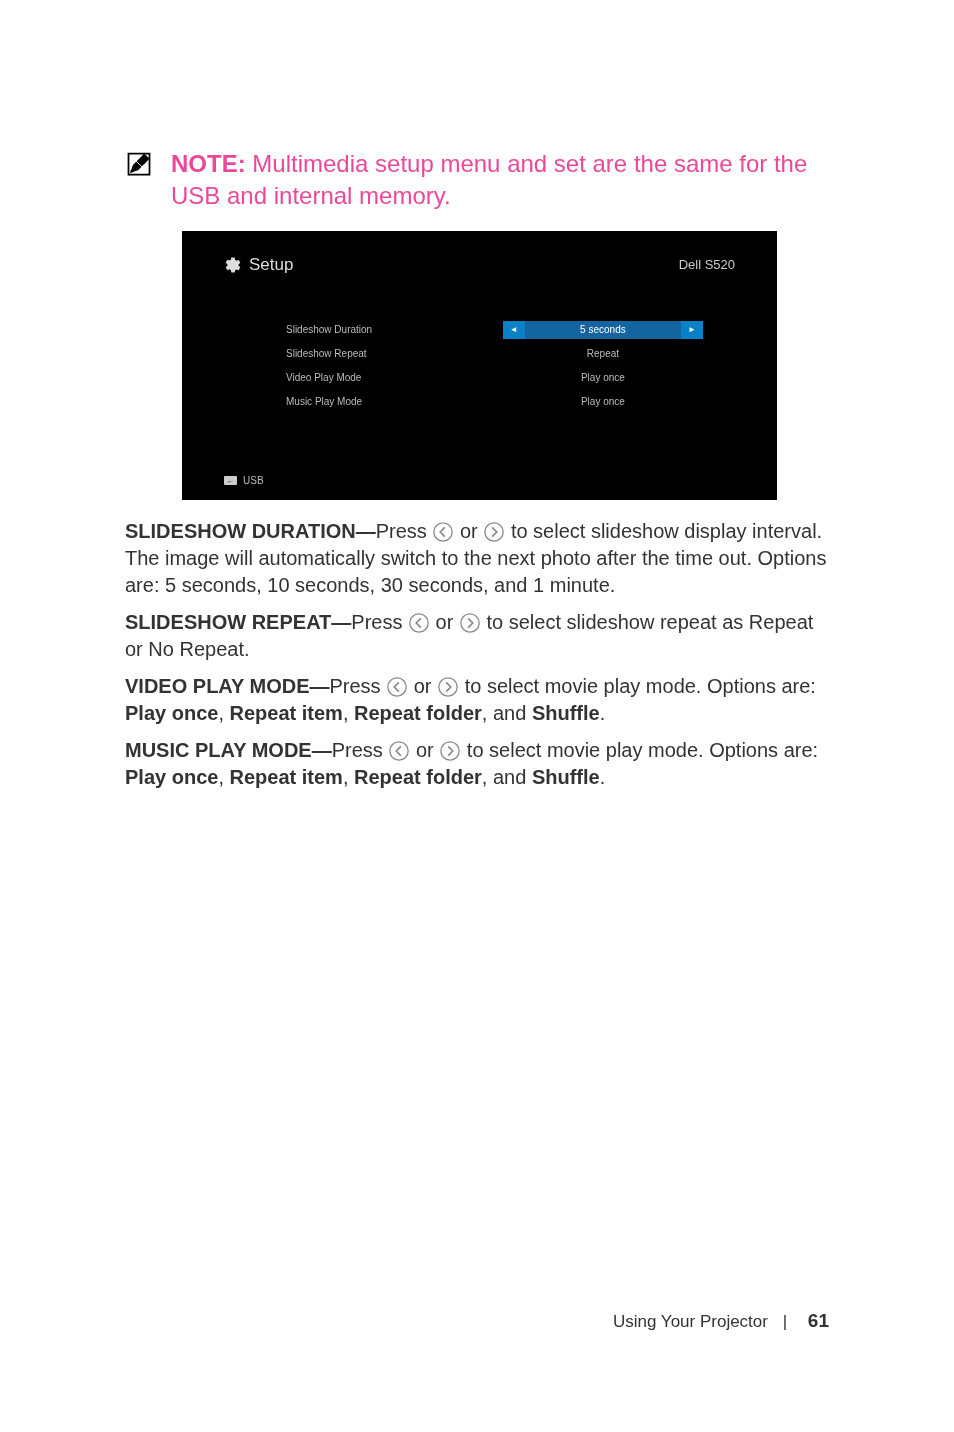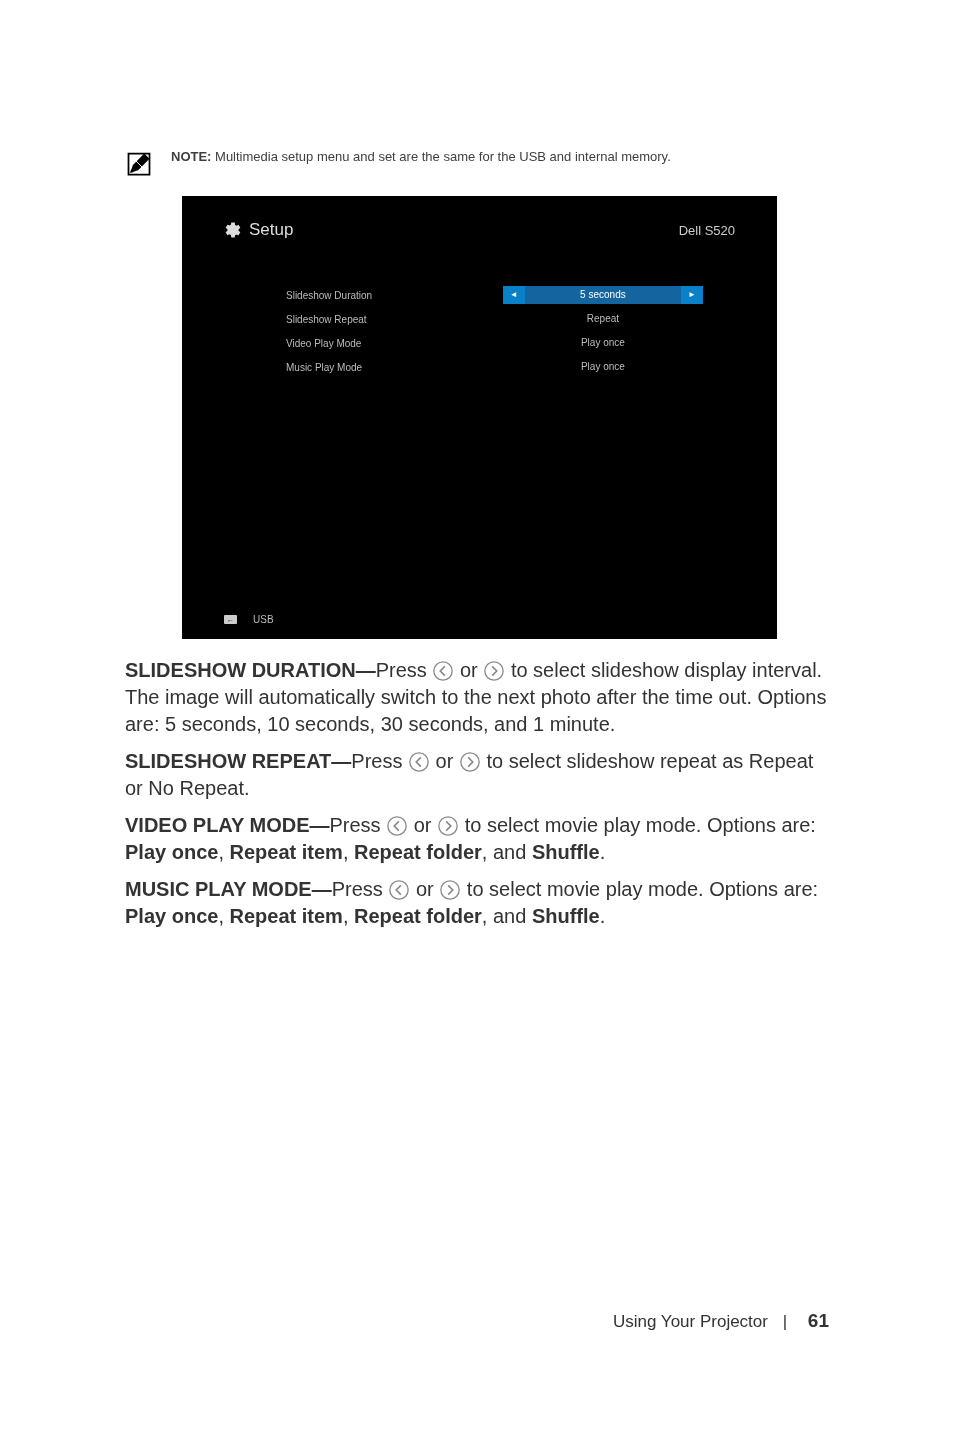--- a/index.html
+++ b/index.html
@@ -32,37 +32,37 @@
     gap: 18px;
     margin-bottom: 18px;
   }
   .note-icon {
     flex: 0 0 auto;
     width: 28px;
     height: 28px;
     margin-top: 2px;
   }
   .note-text {
-    font-size: 13px;
+    font-size: 24px;
     line-height: 1.35;
-    color: #404040;
+    color: #ec4899;
   }
   .note-text strong { font-weight: bold; }
   .screenshot {
     width: 595px;
     margin: 0 auto 18px auto;
   }
   .screen {
     background: #000;
     color: #fff;
     padding: 24px 24px 6px 24px;
     font-family: Arial, sans-serif;
     display: flex;
     flex-direction: column;
-    height: 443px;
+    height: 269px;
   }
   .screen-header {
     display: flex;
     justify-content: space-between;
     align-items: center;
     padding: 0 18px 0 18px;
     margin-bottom: 46px;
   }
   .setup-title {
     display: flex;
@@ -118,21 +118,21 @@
     display: flex;
     align-items: center;
     justify-content: center;
     font-size: 8px;
   }
   .arrow-left { left: 0; }
   .arrow-right { right: 0; }
   .source-footer {
     display: flex;
     align-items: center;
-    gap: 16px;
+    gap: 6px;
     padding: 0 0 8px 18px;
     font-size: 10px;
     color: #bbb;
   }
   .usb-icon {
     background: #ccc;
     color: #000;
     font-size: 7px;
     padding: 1px 3px;
     border-radius: 1px;

